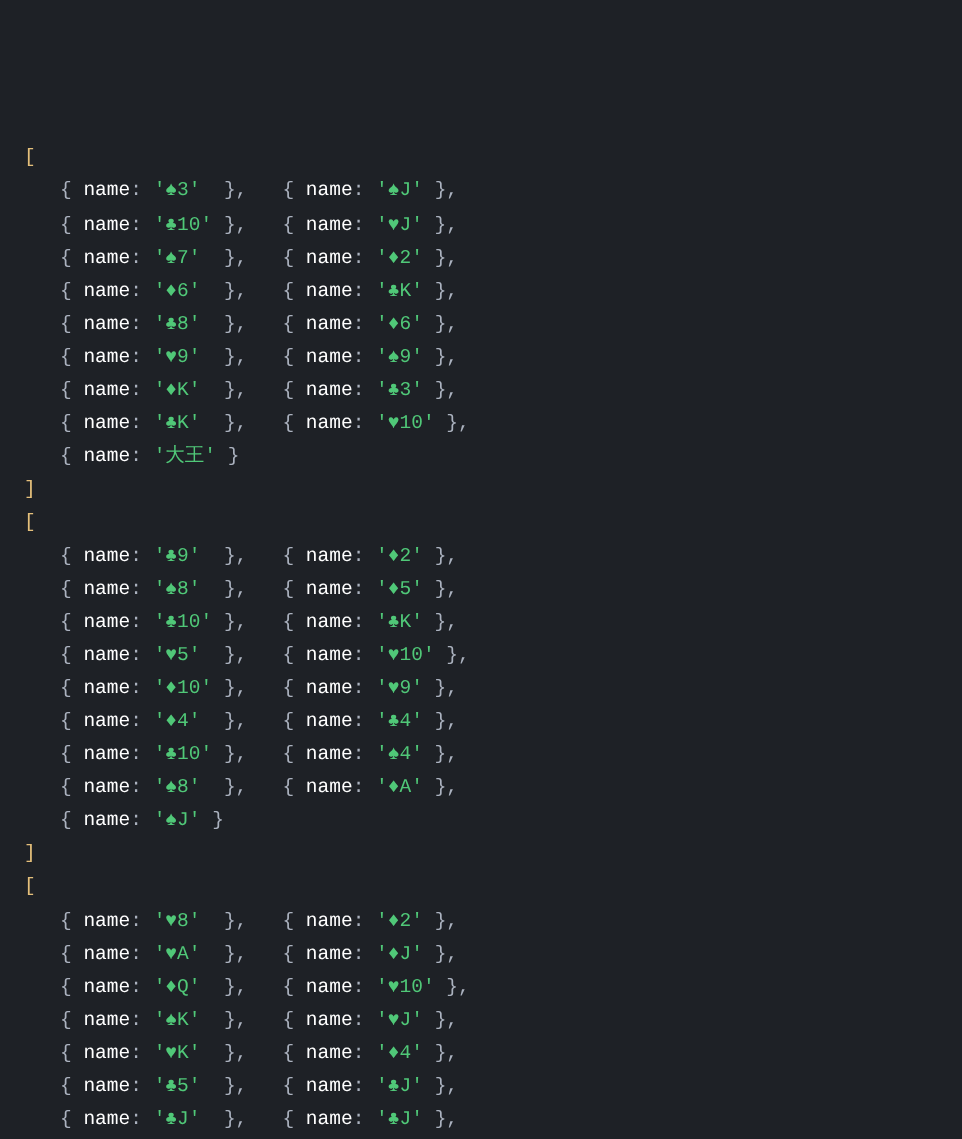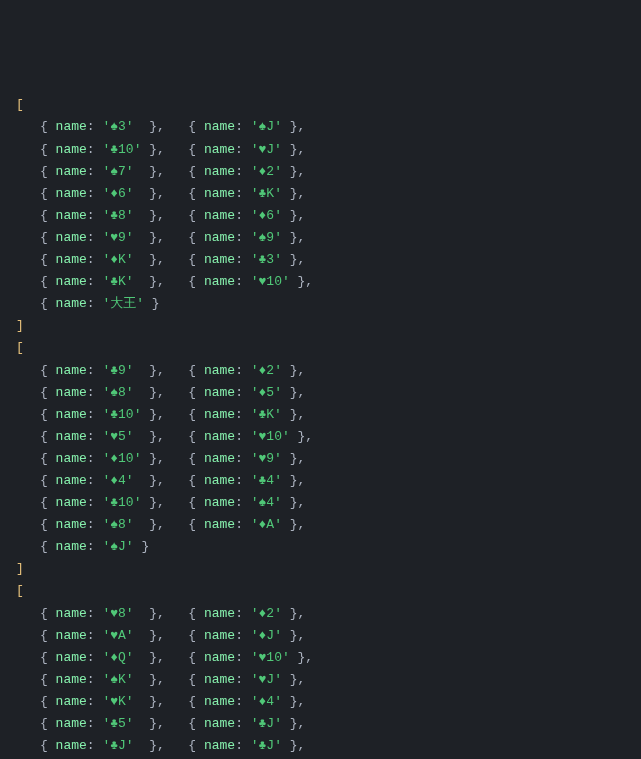--- a/index.html
+++ b/index.html
@@ -9,21 +9,21 @@
       font-family: 'Consolas', 'Monaco', 'Courier New', monospace;
       font-size: 13px;
       line-height: 1.7;
       padding: 6px 8px;
       width: 641px;
       min-height: 759px;
       white-space: pre;
     }
     .bracket { color: #e5c07b; }
     .brace { color: #abb2bf; }
-    .key { color: #86efac; }
+    .key { color: #ffffff; }
     .str { color: #50c878; }
     .punct { color: #abb2bf; }
     .line { display: block; }
     .indent1 { padding-left: 8px; }
     .indent2 { padding-left: 32px; }
   </style>
 </head>
 <body>
 
 

